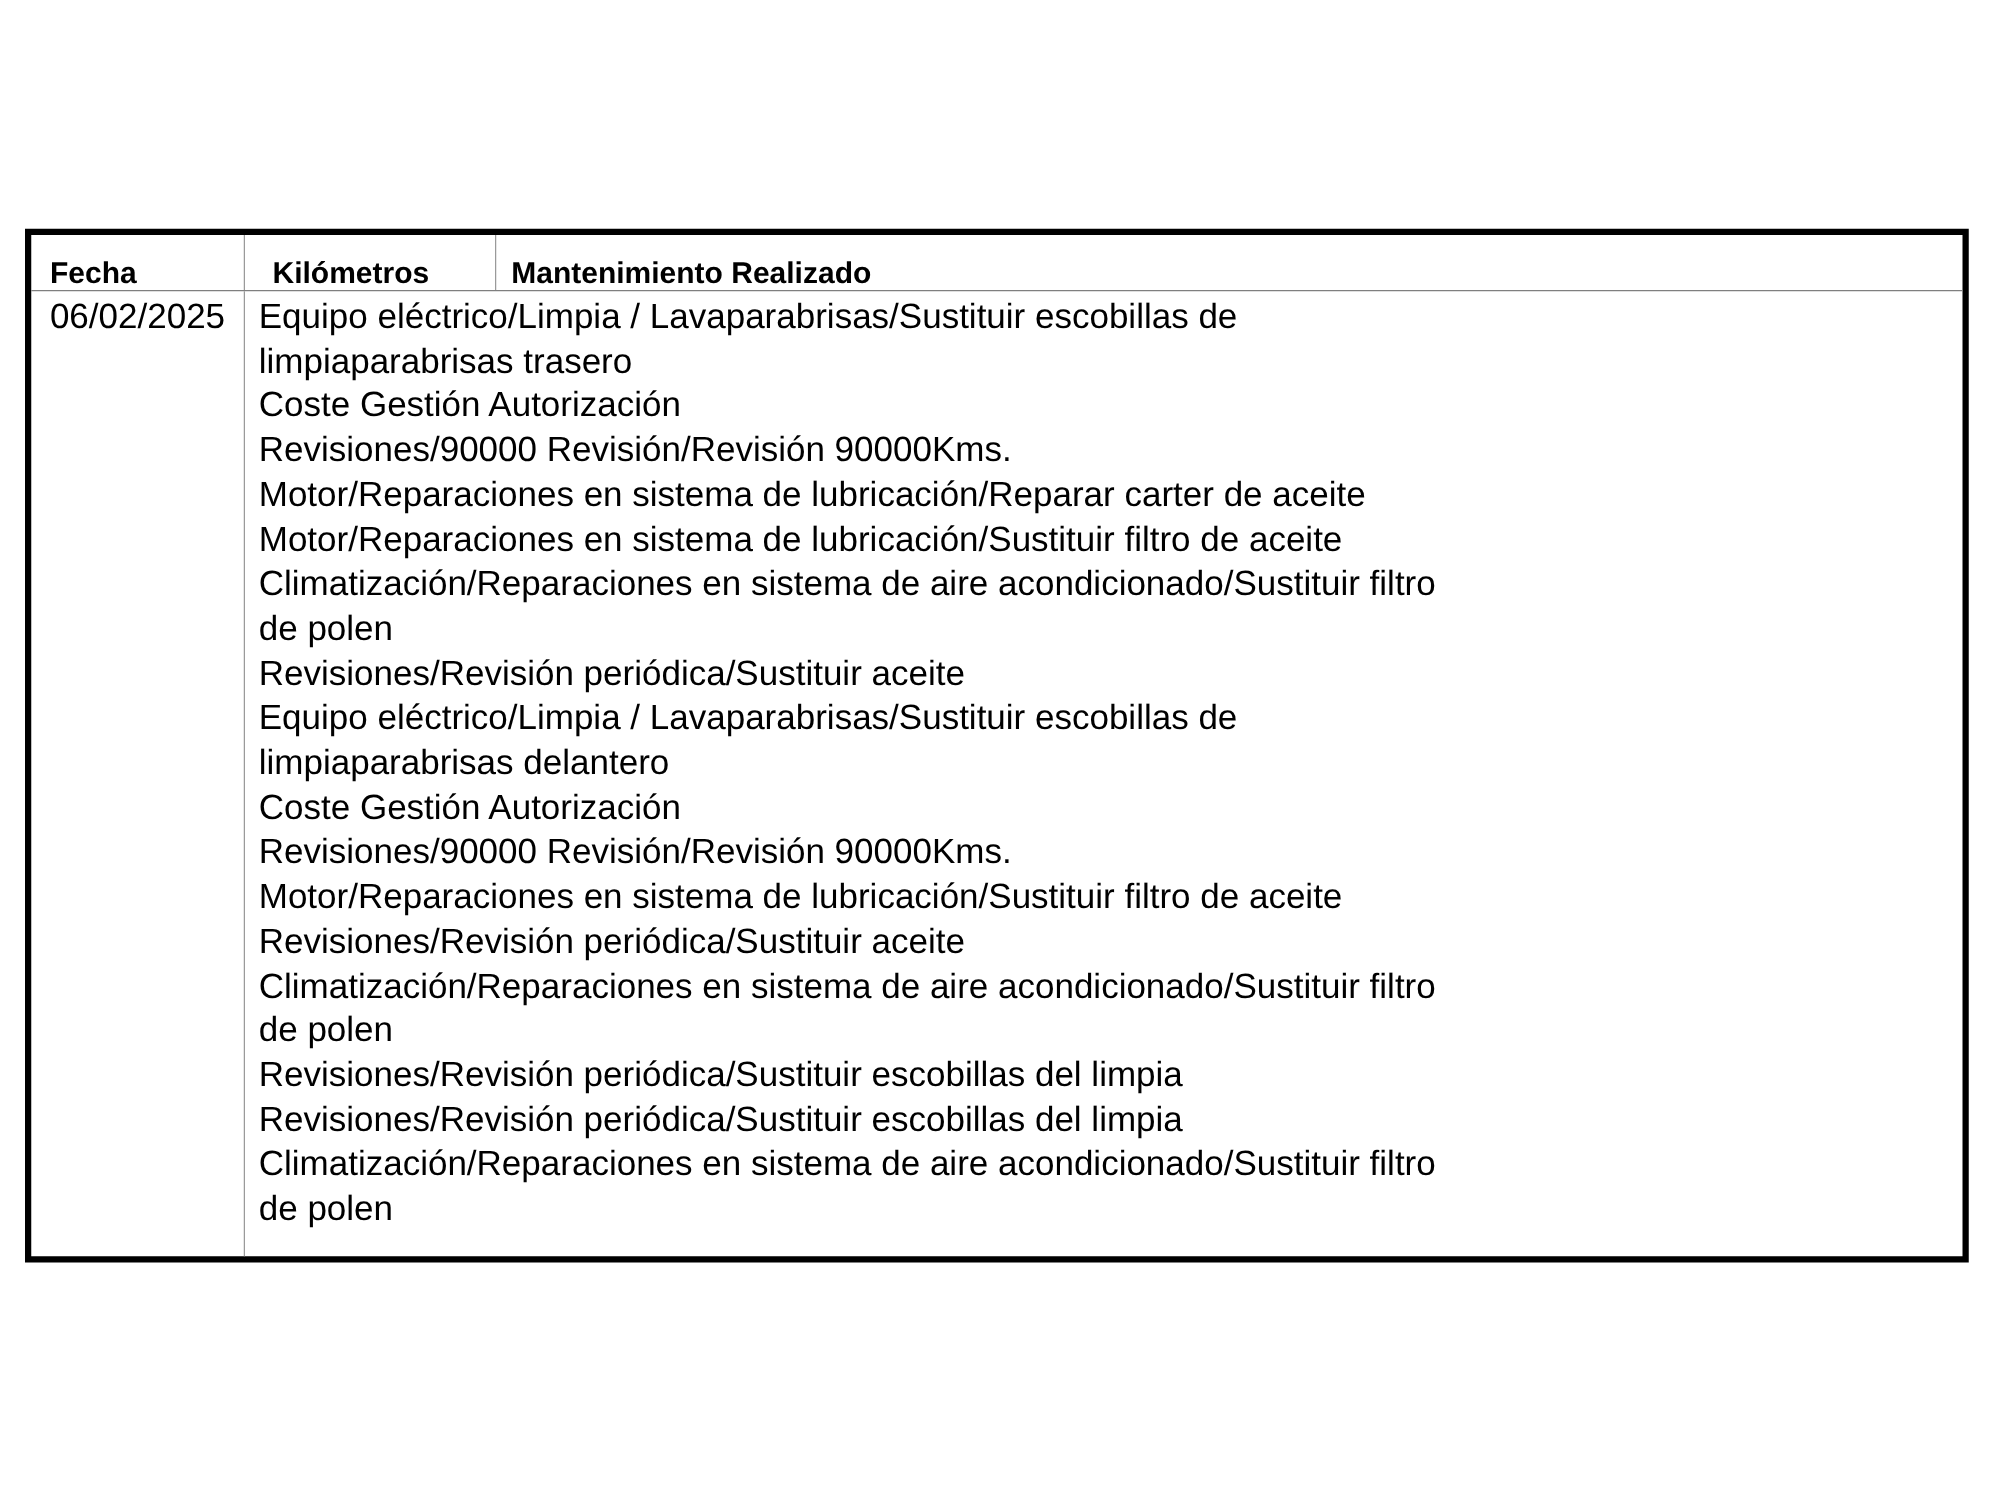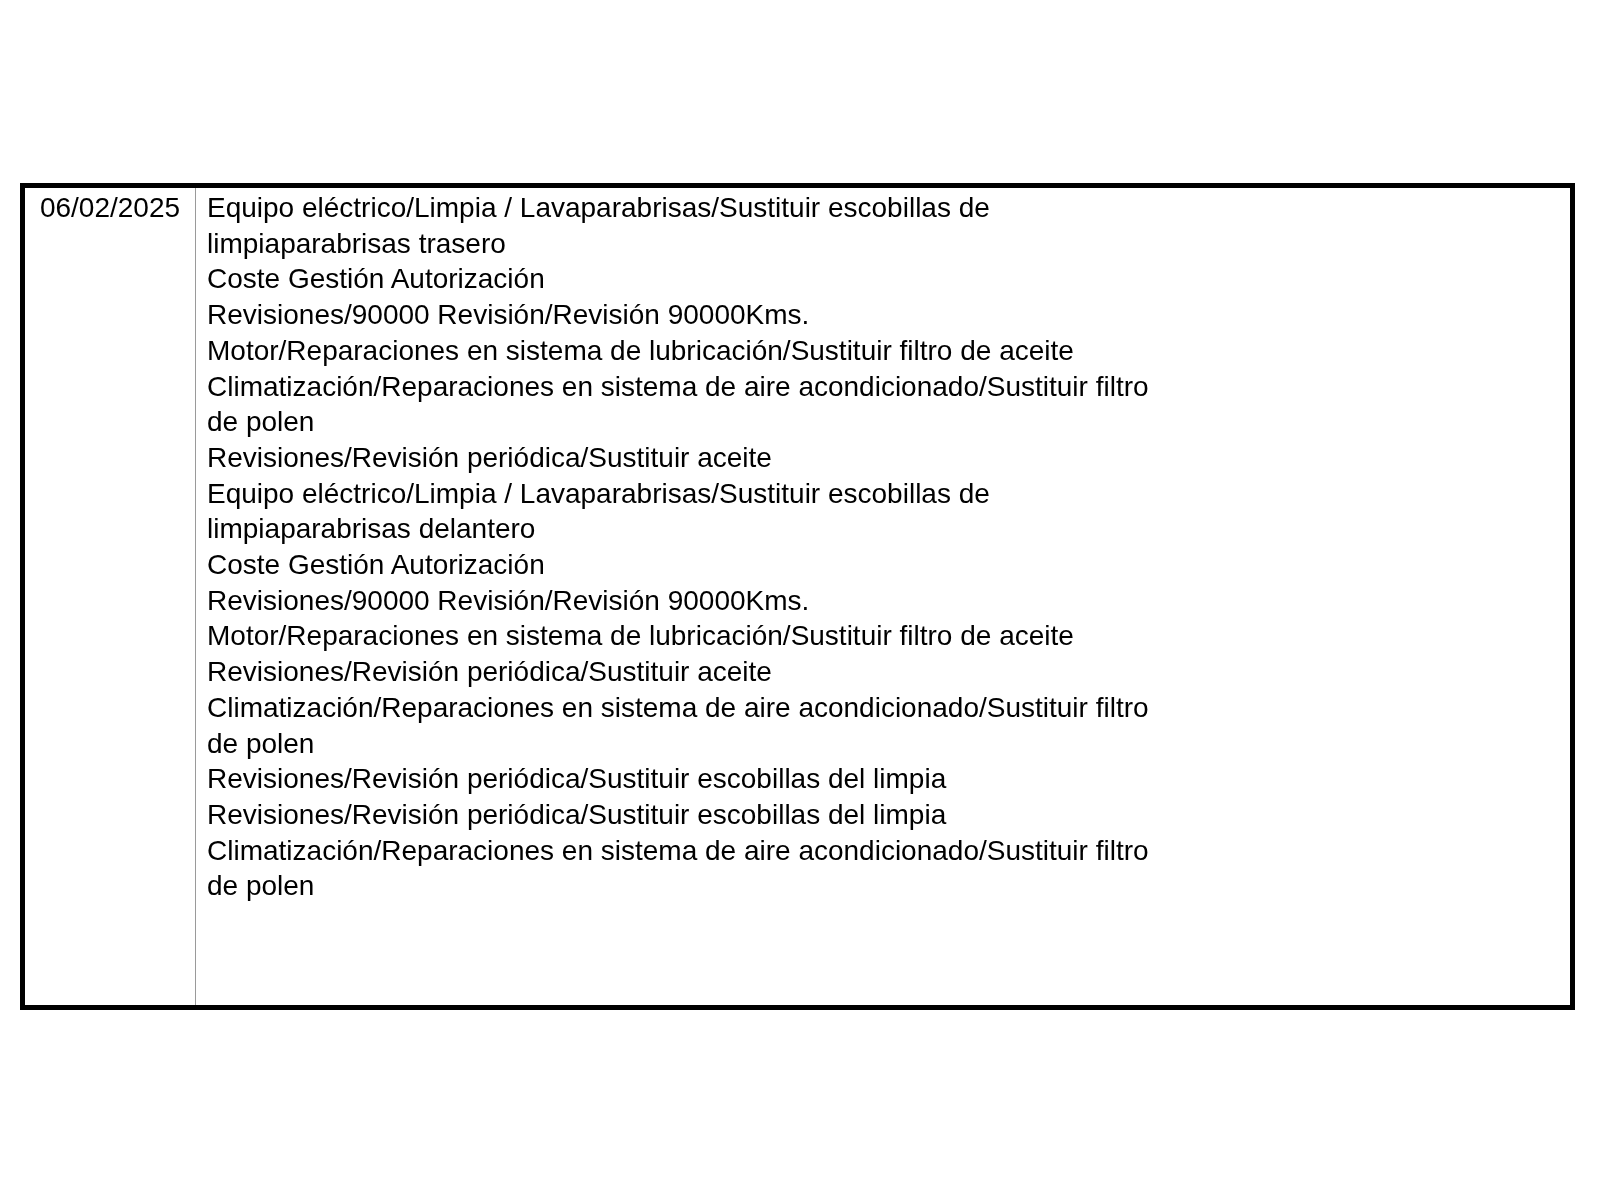--- a/index.html
+++ b/index.html
@@ -85,27 +85,33 @@
 
   .m-item {
     max-width: 966px;
   }
 </style>
 </head>
 <body>
 
 <div class="maint-table">
 
+  <div class="hrow">
+    <div class="cell c1 th">Fecha</div>
+    <div class="cell c2 th">Kilómetros</div>
+    <div class="cell c3 th">Mantenimiento Realizado</div>
+  </div>
 
   <div class="brow">
     <div class="cell c1 td">06/02/2025</div>
     <div class="cell c3 td">
       <div class="m-item">Equipo eléctrico/Limpia / Lavaparabrisas/Sustituir escobillas de limpiaparabrisas trasero</div>
       <div class="m-item">Coste Gestión Autorización</div>
       <div class="m-item">Revisiones/90000 Revisión/Revisión 90000Kms.</div>
+      <div class="m-item">Motor/Reparaciones en sistema de lubricación/Reparar carter de aceite</div>
       <div class="m-item">Motor/Reparaciones en sistema de lubricación/Sustituir filtro de aceite</div>
       <div class="m-item">Climatización/Reparaciones en sistema de aire acondicionado/Sustituir filtro de polen</div>
       <div class="m-item">Revisiones/Revisión periódica/Sustituir aceite</div>
       <div class="m-item">Equipo eléctrico/Limpia / Lavaparabrisas/Sustituir escobillas de limpiaparabrisas delantero</div>
       <div class="m-item">Coste Gestión Autorización</div>
       <div class="m-item">Revisiones/90000 Revisión/Revisión 90000Kms.</div>
       <div class="m-item">Motor/Reparaciones en sistema de lubricación/Sustituir filtro de aceite</div>
       <div class="m-item">Revisiones/Revisión periódica/Sustituir aceite</div>
       <div class="m-item">Climatización/Reparaciones en sistema de aire acondicionado/Sustituir filtro de polen</div>
       <div class="m-item">Revisiones/Revisión periódica/Sustituir escobillas del limpia</div>

